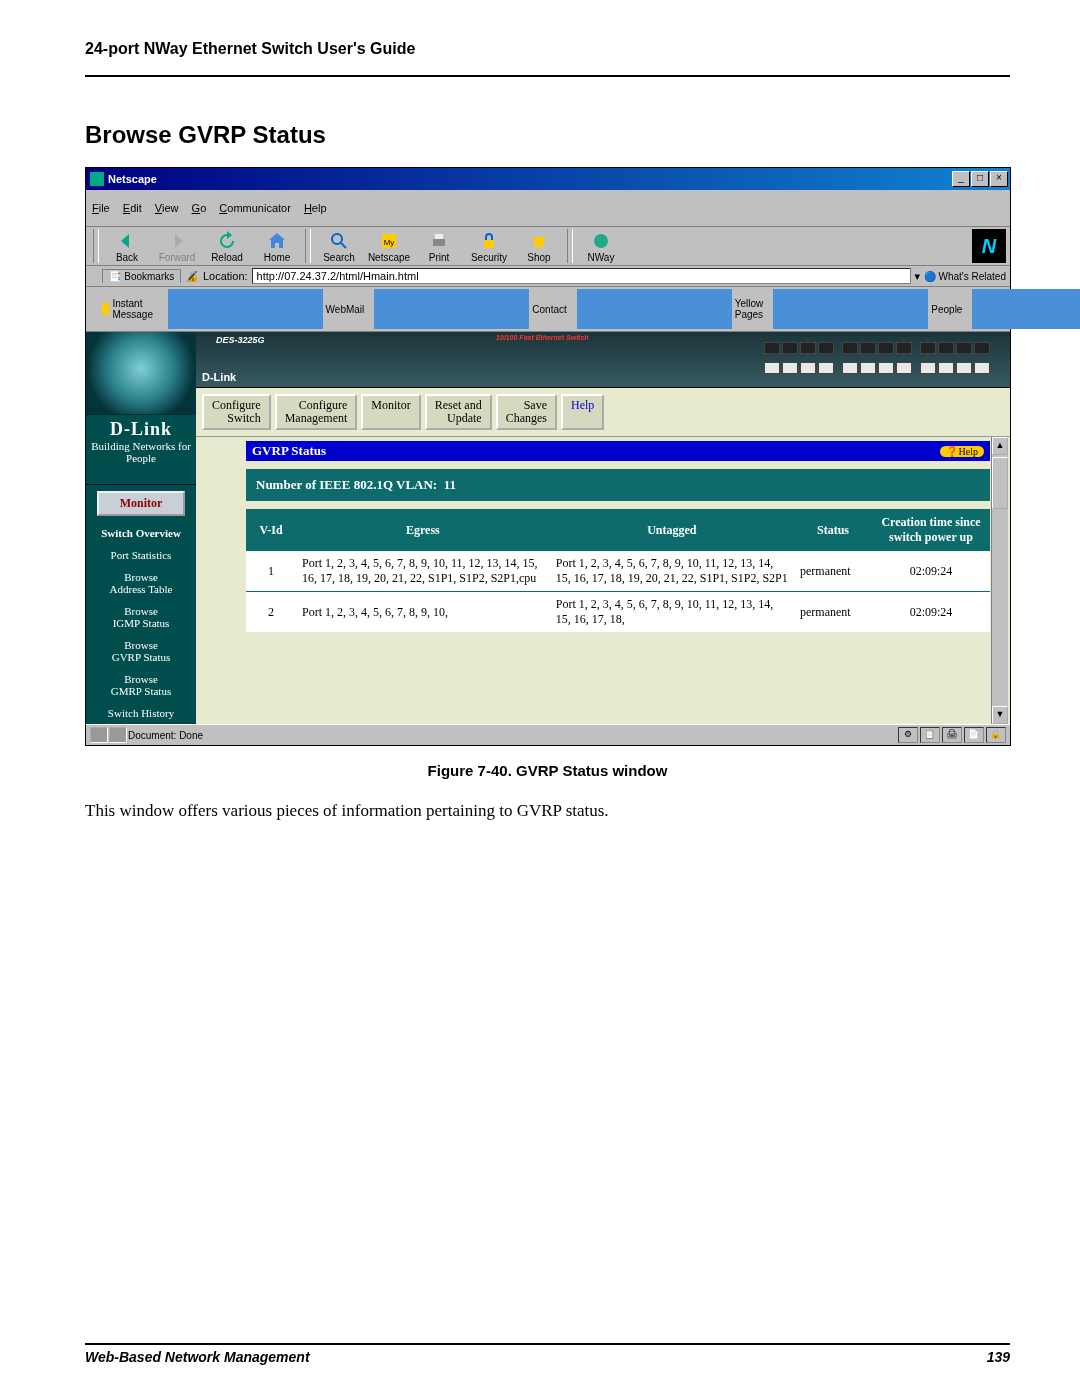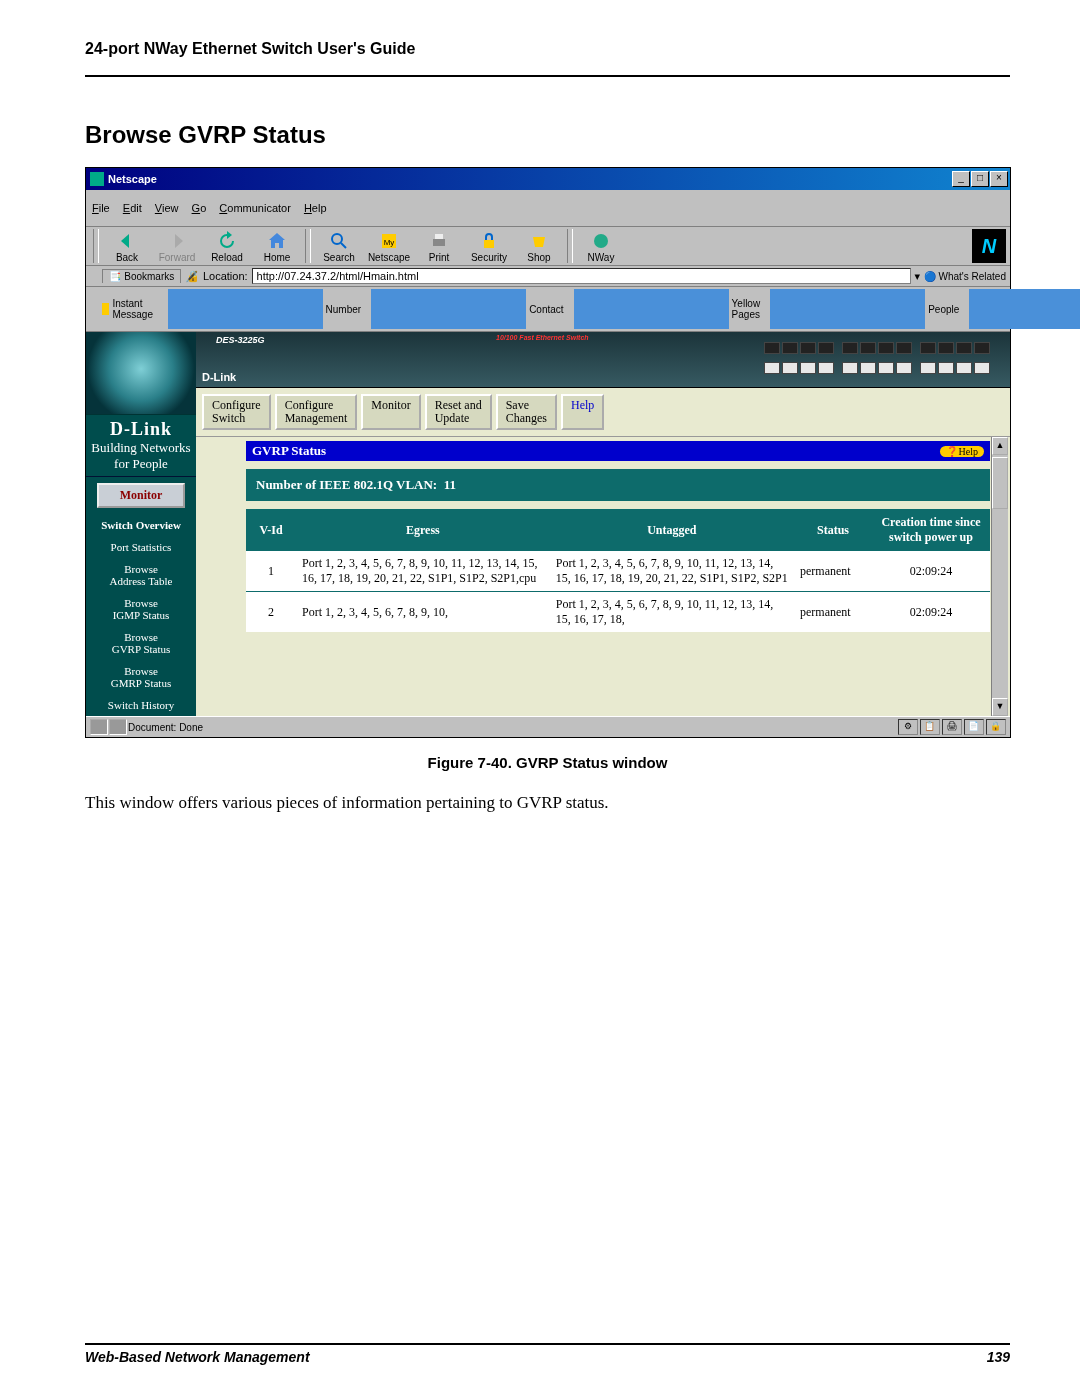--- a/index.html
+++ b/index.html
@@ -28,33 +28,33 @@
   .rel-btn{font-size:10px;display:flex;align-items:center;gap:2px}
   .linkbar{padding:2px 6px;border-bottom:1px solid #808080;display:flex;gap:10px;font-size:10px;align-items:center}
   .linkbar span{display:flex;align-items:center;gap:3px}
   .mini-ico{width:12px;height:12px;background:#ffcc00;display:inline-block}
   .mini-ico.folder{background:#ffcc00}
   .mini-ico.page{background:#4a90d9}
   .content{display:flex;background:#fff}
   .left-col{background:#004d4d;width:110px;flex-shrink:0;color:#fff;text-align:center;font-family:Georgia,serif}
   .globe{height:82px;background:radial-gradient(circle at 50% 45%,#7fcfd6 0%,#2a7f89 45%,#05333a 75%);border-bottom:1px solid #003333}
   .brand{font-weight:bold;font-size:18px;padding:4px 0 0 0;letter-spacing:1px}
-  .brand-sub{font-size:13px;padding-bottom:4px;border-bottom:1px solid #013}
+  .brand-sub{font-size:11px;padding-bottom:20px;border-bottom:1px solid #013}
   .side-btn{display:block;margin:6px auto;padding:3px 6px;background:#c9cfd6;color:#8b0000;border:2px outset #eee;width:72px;font-size:12px;font-weight:bold;font-family:Georgia,serif}
   .side-link{font-size:11px;padding:5px 2px;color:#fff}
   .side-link.bold{font-weight:bold}
   .right-col{flex:1;display:flex;flex-direction:column;min-width:0}
   .device-strip{height:55px;background:linear-gradient(#1b343a,#375a62);border-bottom:1px solid #000;position:relative;color:#fff;font-size:7px}
   .strip-label{position:absolute;font-weight:bold;font-style:italic}
   .dlink-mini{position:absolute;left:6px;bottom:4px;font-size:11px;font-weight:bold}
   .port-boxes{position:absolute;display:flex;gap:2px}
   .port-boxes .pb{width:14px;height:10px;background:#e8e8e8;border:1px solid #444}
   .port-boxes .pb.dark{background:#222}
   .main-nav{background:#e8ead0;padding:6px 6px;display:flex;gap:4px;border-bottom:1px solid #999}
-  .main-nav .nav-btn{background:#d6d9bf;border:2px outset #fff;padding:3px 8px;font-family:Georgia,serif;font-size:12px;text-align:left;color:#000;line-height:1.1}
+  .main-nav .nav-btn{background:#d6d9bf;border:2px outset #fff;padding:3px 8px;font-family:Georgia,serif;font-size:12px;text-align:right;color:#000;line-height:1.1}
   .main-nav .nav-btn.blue{color:#0000cc}
   .panel-area{flex:1;background:#e8ead0;padding:4px 20px 4px 50px;overflow:hidden;position:relative}
   .panel-title{background:#0000cc;color:#fff;padding:2px 6px;font-weight:bold;font-family:Georgia,serif;display:flex;justify-content:space-between;align-items:center;font-size:13px}
   .help-badge{background:#ffcc00;color:#000;border-radius:8px;padding:0 6px;font-size:10px;font-weight:normal}
   .vlan-count{background:#0d6b6b;color:#fff;padding:8px 10px;font-family:Georgia,serif;font-size:13px;font-weight:bold}
   .data-table{width:100%;border-collapse:collapse;font-family:Georgia,serif;font-size:12px;background:#fff}
   .data-table th{background:#0d6b6b;color:#fff;padding:6px 4px;font-weight:bold;font-size:12px;text-align:center}
   .data-table td{background:#fff;padding:5px 6px;vertical-align:middle;text-align:left;color:#000}
   .data-table td.center{text-align:center}
   .row2 td{border-top:1px solid #0d6b6b}
@@ -180,21 +180,21 @@
     </div>
 
     <div class="linkbar">
       <span style="width:4px"></span>
       <span>
           <i class="mini-ico folder"></i>
           <span>Instant Message</span>
         </span>
       <span>
           <i class="mini-ico page"></i>
-          <span>Number</span>
+          <span>WebMail</span>
         </span>
       <span>
           <i class="mini-ico page"></i>
           <span>Contact</span>
         </span>
       <span>
           <i class="mini-ico page"></i>
           <span>Yellow Pages</span>
         </span>
       <span>

